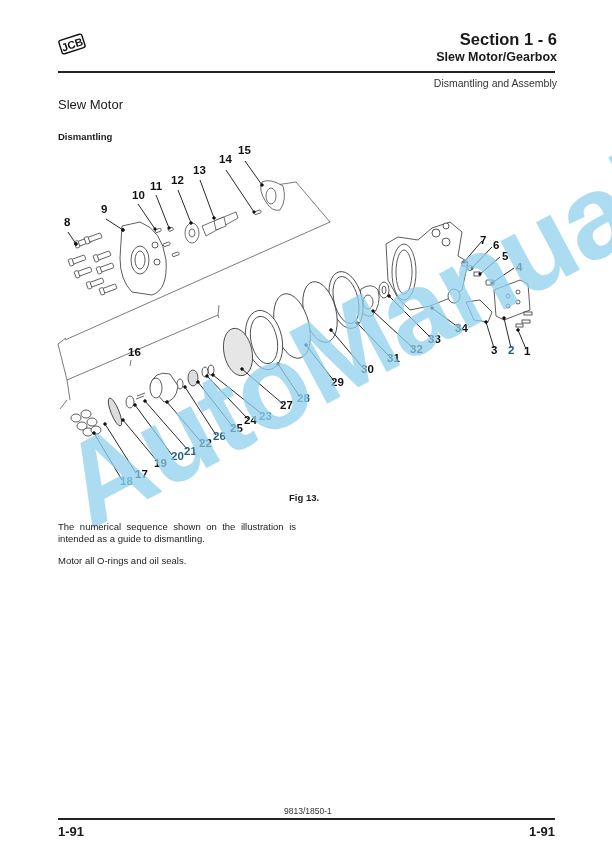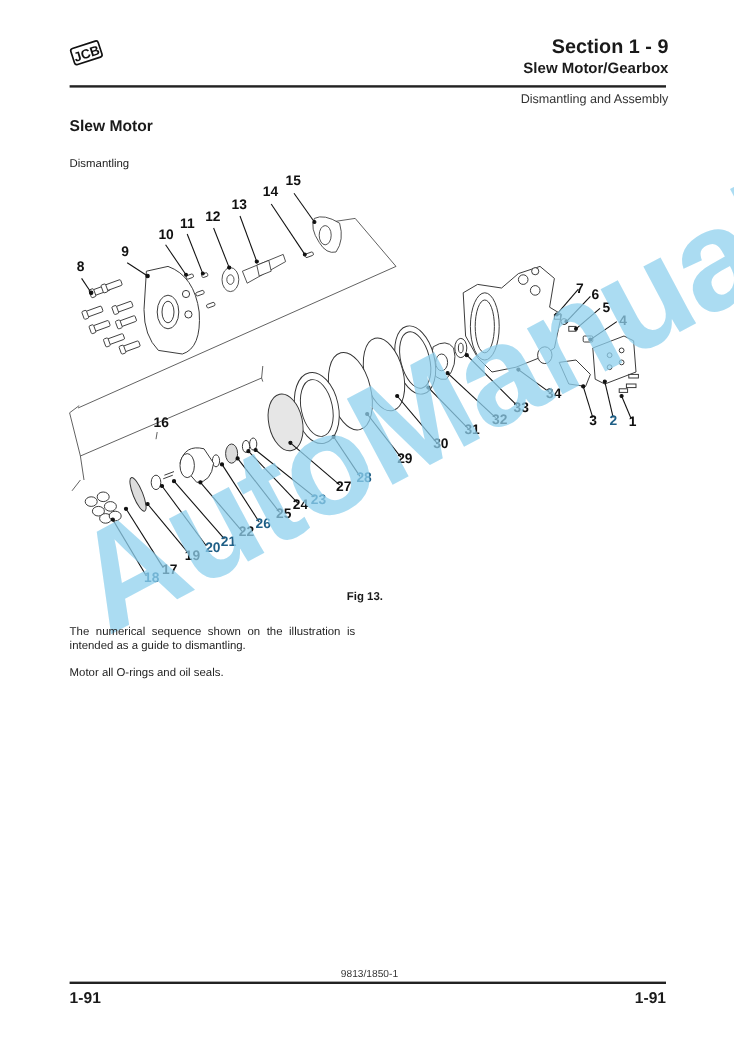--- a/index.html
+++ b/index.html
@@ -3,43 +3,43 @@
 <meta charset="utf-8">
 <style>
   html, body { margin:0; padding:0; background:#fff; }
   body { width:612px; height:866px; position:relative; overflow:hidden; font-family:"Liberation Sans", sans-serif; color:#1a1a1a; }
   .abs { position:absolute; }
   .logo { left:57px; top:29px; width:30px; height:30px; }
   .sec-title { right:55px; top:30px; font-size:16.5px; font-weight:bold; text-align:right; }
   .sec-sub { right:55px; top:50px; font-size:12.5px; font-weight:bold; text-align:right; }
   .rule-top { left:58px; top:71px; width:497px; height:1.5px; background:#222; }
   .crumb { right:55px; top:77px; font-size:10.5px; text-align:right; color:#333; }
-  .h1 { left:58px; top:97px; font-size:13px; font-weight:bold; }
-  .h2 { left:58px; top:131px; font-size:9.5px; font-weight:normal; }
+  .h1 { left:58px; top:97px; font-size:13px; font-weight:normal; }
+  .h2 { left:58px; top:131px; font-size:9.5px; font-weight:bold; }
   .figure { left:0; top:0; width:612px; height:866px; }
   .fig-cap { left:289px; top:492px; font-size:9.5px; font-weight:bold;text-align:right; }
   .para { left:58px; width:238px; font-size:9.5px; line-height:12px; text-align:justify; color:#222; }
   .p1 { top:521px; text-align-last:left; }
   .p2 { top:555px; }
   .rule-bot { left:58px; top:818px; width:497px; height:1.5px; background:#222; }
   .pg-left { left:58px; top:824px; font-size:13px; font-weight:bold; }
   .pg-right { right:57px; top:824px; font-size:13px; font-weight:bold; }
   .docno { left:284px; top:806px; font-size:8.5px; color:#333; }
   .watermark { left:0; top:0; width:612px; height:866px; pointer-events:none; }
 </style>
 </head>
 <body>
 
 <svg class="abs logo" viewBox="0 0 30 30">
   <g transform="rotate(-18 15 15)">
     <rect x="3" y="8" width="24" height="14" rx="2" fill="#fff" stroke="#111" stroke-width="1.4"></rect>
     <text x="15" y="19.5" text-anchor="middle" font-family="Liberation Sans, sans-serif" font-weight="bold" font-size="11" fill="#111">JCB</text>
   </g>
 </svg>
-<div class="abs sec-title">Section 1 - 9</div>
+<div class="abs sec-title">Section 1 - 6</div>
 <div class="abs sec-sub">Slew Motor/Gearbox</div>
 <div class="abs rule-top"></div>
 <div class="abs crumb">Dismantling and Assembly</div>
 
 <div class="abs h1">Slew Motor</div>
 <div class="abs h2">Dismantling</div>
 
 <svg class="abs figure" viewBox="0 0 612 866">
   <g fill="none" stroke="#444" stroke-width="0.7">
 

